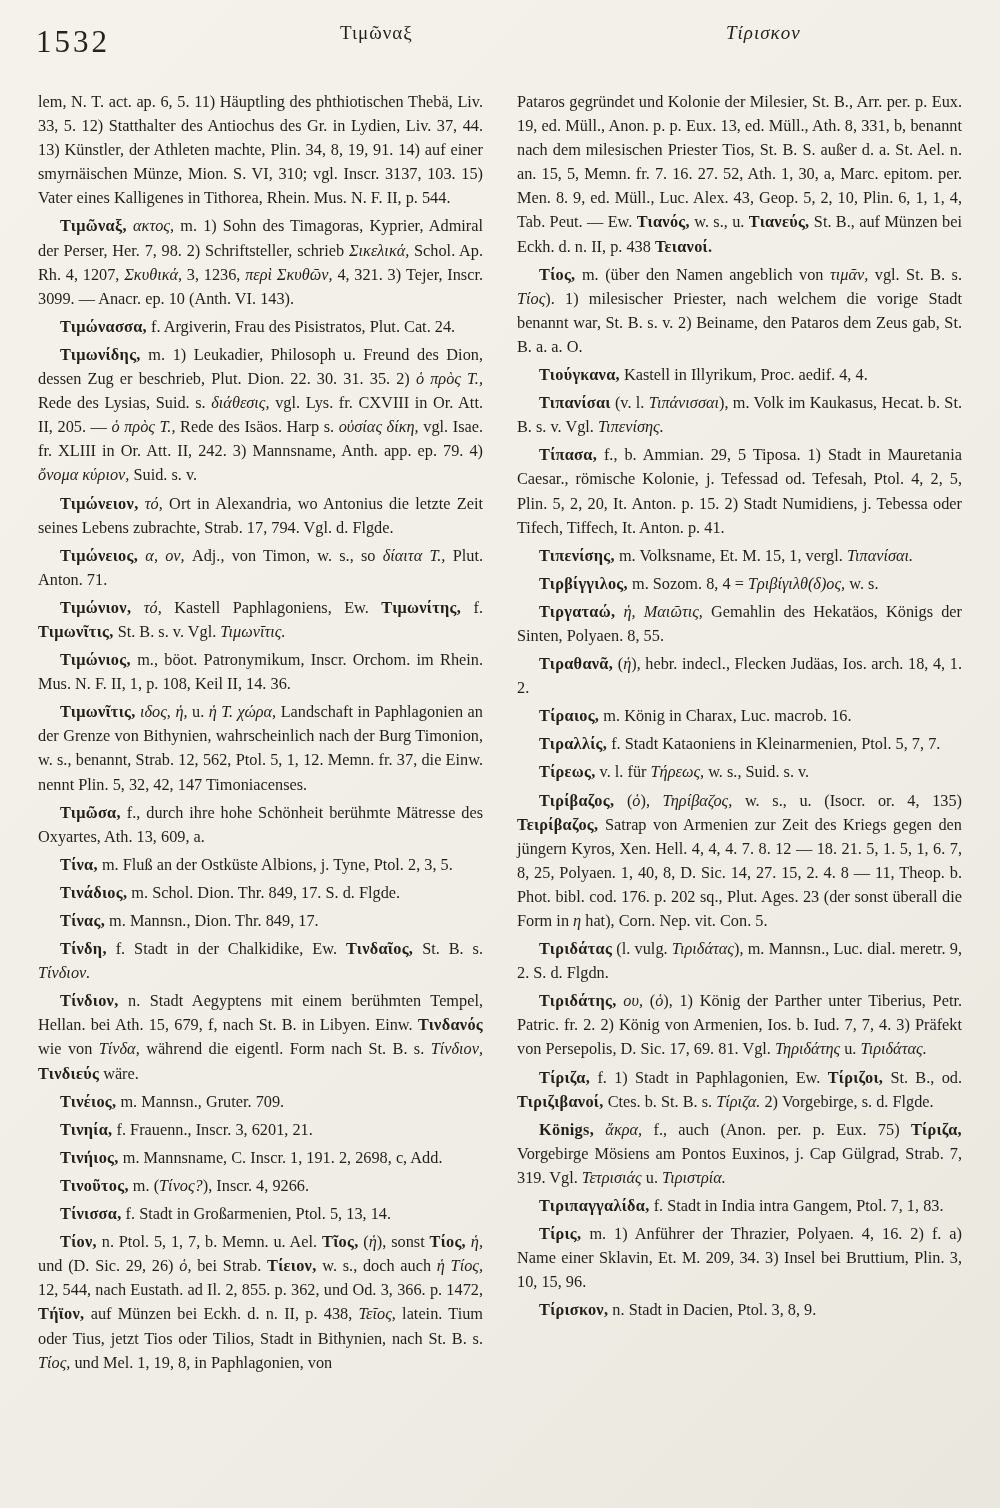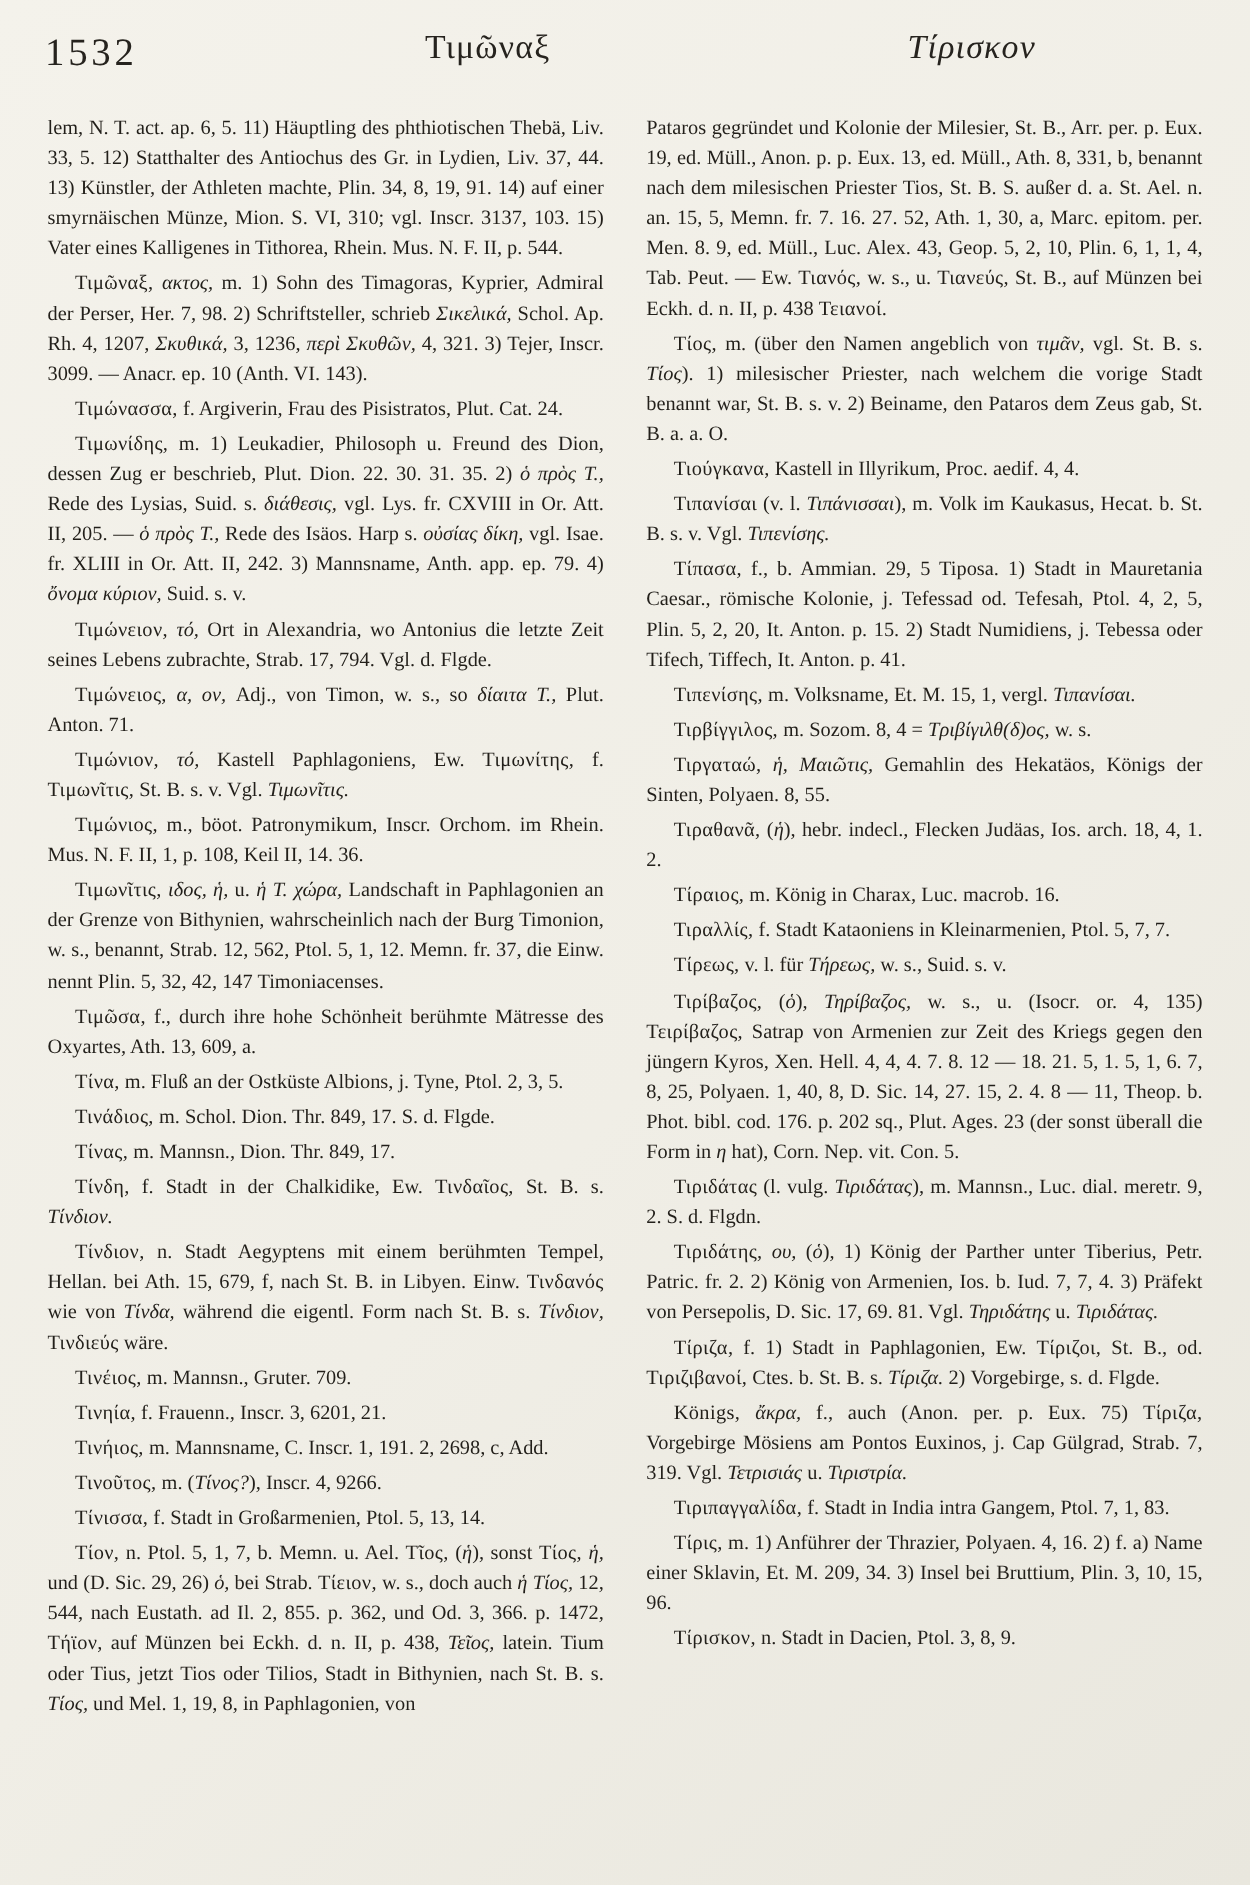--- a/index.html
+++ b/index.html
@@ -13,37 +13,37 @@
     width:1000px;height:1508px;
     background:linear-gradient(135deg,#f4f2eb 0%,#f0eee6 55%,#e9e7de 100%);
     color:#1d1b17;
     overflow:hidden;
   }
   .header{position:absolute;top:16px;left:0;width:100%;height:64px;text-align:right;}
   .page-number{
     position:absolute;left:36px;top:8px;
     font-size:31px;letter-spacing:3px;color:#26231e;
   }
-  .hdr-key{position:absolute;top:6px;font-size:27px;color:#26231e;letter-spacing:1px;}
+  .hdr-key{position:absolute;top:6px;font-size:19px;color:#26231e;letter-spacing:1px;}
   .hdr-left{left:340px;}
   .hdr-right{left:726px;font-style:italic;}
   .columns{
     position:absolute;top:86px;left:34px;width:932px;
     display:flex;gap:26px;
   }
   .col{
     width:453px;
     font-size:16.3px;
     line-height:24.1px;
     text-align:justify;
     color:#221f1a;
   }
   .col p{margin:4px;text-indent:22px;}
   .col p.cont{text-indent:0;}
-  .col b{font-weight:normal;letter-spacing:.3px;}
+  .col b{font-weight:bold;letter-spacing:.3px;}
   .col i{}
 </style>
 </head>
 <body>
 
 <div class="page">
   <div class="header">
     <div class="page-number">1532</div>
     <div class="hdr-key hdr-left">Τιμῶναξ</div>
     <div class="hdr-key hdr-right">Τίρισκον</div>

